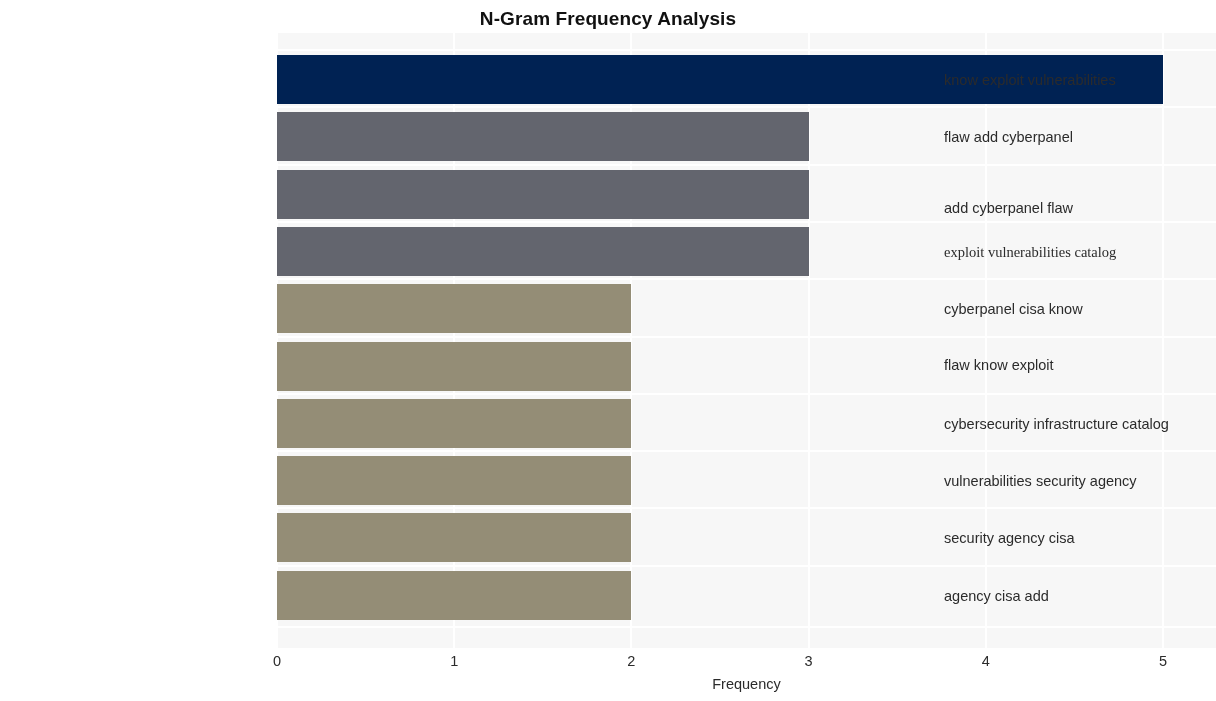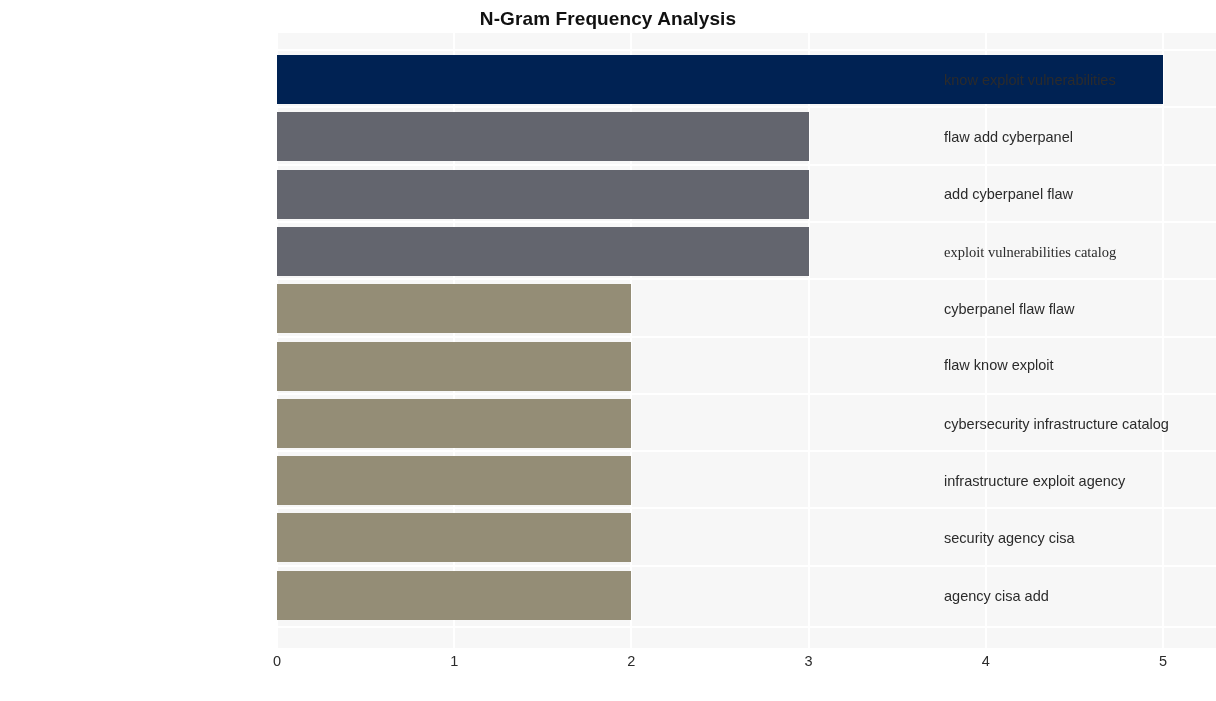--- a/index.html
+++ b/index.html
@@ -140,32 +140,33 @@
       <div class="grid-h" style="top: 474px;"></div>
       <div class="bar" title="security agency cisa: 2" style="top: 480px; width: 354.4px; background: rgb(148, 141, 118);"></div>
       <div class="grid-h" style="top: 532px;"></div>
       <div class="bar" title="agency cisa add: 2" style="top: 538px; width: 354.4px; background: rgb(148, 141, 118);"></div>
       <div class="grid-h" style="top: 593px;"></div>
     </div>
 
   <div id="ytick-layer">
       <div class="ytick-label" style="top: 70.5px;">know exploit vulnerabilities</div>
       <div class="ytick-label" style="top: 127.5px;">flaw add cyberpanel</div>
-      <div class="ytick-label" style="top: 185px;">add cyberpanel flaw</div>
+      <div class="ytick-label" style="top: 199px;">add cyberpanel flaw</div>
       <div class="ytick-label" style="top: 242.5px; font-family: Liberation Serif, serif;">exploit vulnerabilities catalog</div>
-      <div class="ytick-label" style="top: 299.5px;">cyberpanel flaw flaw</div>
+      <div class="ytick-label" style="top: 299.5px;">cyberpanel cisa know</div>
       <div class="ytick-label" style="top: 356px;">flaw know exploit</div>
       <div class="ytick-label" style="top: 414.5px;">cybersecurity infrastructure catalog</div>
-      <div class="ytick-label" style="top: 471.5px;">infrastructure exploit agency</div>
+      <div class="ytick-label" style="top: 471.5px;">vulnerabilities security agency</div>
       <div class="ytick-label" style="top: 528.5px;">security agency cisa</div>
       <div class="ytick-label" style="top: 586.5px;">agency cisa add</div>
     </div>
   <div id="xtick-layer">
       <div class="xtick-label" style="left: 247px;">0</div>
       <div class="xtick-label" style="left: 424.2px;">1</div>
       <div class="xtick-label" style="left: 601.4px;">2</div>
       <div class="xtick-label" style="left: 778.6px;">3</div>
       <div class="xtick-label" style="left: 955.8px;">4</div>
       <div class="xtick-label" style="left: 1133px;">5</div>
     </div>
 
+  <div class="xaxis-title">Frequency</div>
 
 </div>
 
 </body></html>

